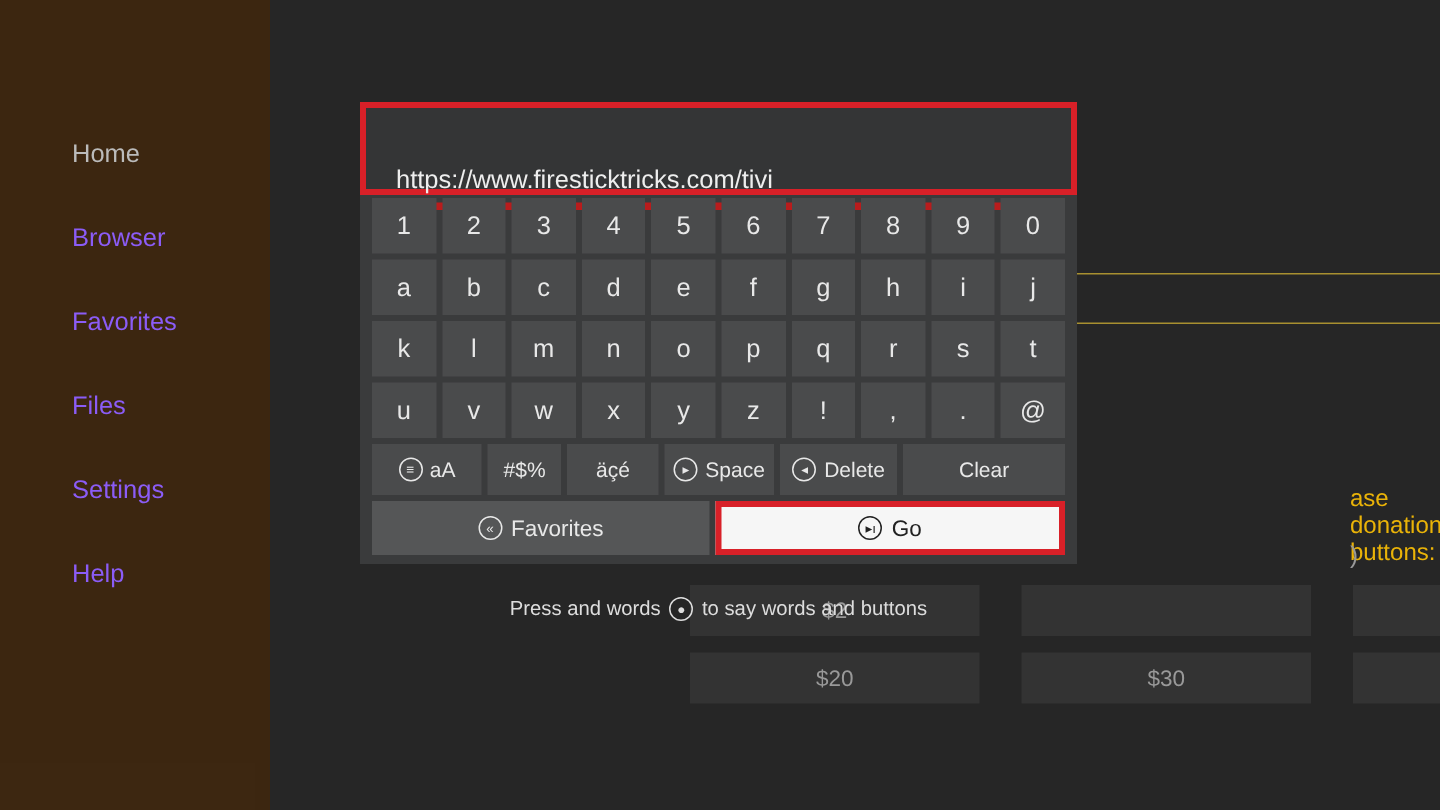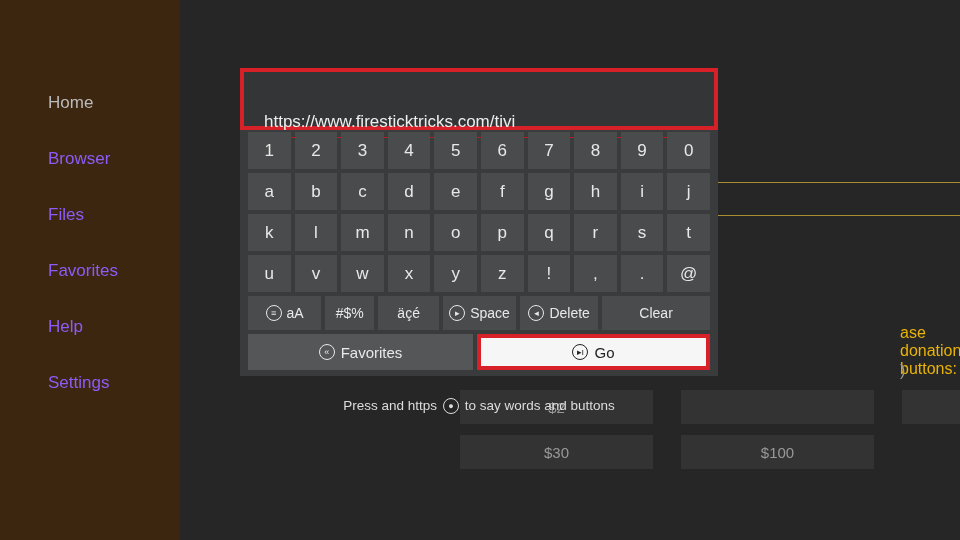--- a/index.html
+++ b/index.html
@@ -12,21 +12,21 @@
   .content-bg { position: absolute; left: 180px; top: 0; width: 780px; height: 540px; background: #262626; }
   .yellow-box { position: absolute; left: 246px; top: 182px; width: 644px; height: 34px; border: 1px solid #a89030; }
   .donation-text { position: absolute; left: 720px; top: 324px; color: #eab308; font-size: 16px; }
   .donation-text2 { position: absolute; left: 720px; top: 362px; color: #999; font-size: 16px; }
   .donate-row { position: absolute; display: flex; gap: 28px; }
   .donate-btn { width: 193px; height: 34px; background: #333; color: #999; font-size: 15px; display: flex; align-items: center; justify-content: center; }
   
   .overlay { position: absolute; left: 240px; top: 68px; width: 478px; }
   
   .url-box { height: 62px; border: 4px solid #d82028; background: #343536; display: flex; align-items: center; padding: 0 18px; }
-  .url-input { flex: 1; background: transparent; border: none; border-bottom: 1px solid #b91c1c; color: #eee; font-size: 17px; padding: 5px 2px; outline: none; margin-top: 46px; }
+  .url-input { flex: 1; background: transparent; border: none; border-bottom: 5px solid #b91c1c; color: #eee; font-size: 17px; padding: 5px 2px; outline: none; margin-top: 46px; }
   
   .keyboard { background: #3a3b3c; padding: 2px 4px 6px 4px; }
   .key-row { display: flex; gap: 4px; margin-bottom: 4px; padding: 0 4px; }
   .key { flex: 1; height: 37px; background: #4a4b4c; color: #e8e8e8; font-size: 17px; display: flex; align-items: center; justify-content: center; cursor: pointer; }
   .special-row { display: flex; gap: 4px; padding: 0 4px; margin-bottom: 4px; }
   .skey { height: 34px; background: #4a4b4c; color: #e8e8e8; font-size: 14px; display: flex; align-items: center; justify-content: center; cursor: pointer; }
   .aA { width: 76px; gap: 5px; }
   .hashsym { width: 51px; }
   .accent { width: 63px; }
   .space { width: 76px; gap: 5px; }
@@ -41,36 +41,37 @@
   .hint-icon { display: inline-flex; vertical-align: middle; margin: 0 2px; }
   
   .circ-icon { width: 16px; height: 16px; border: 1.5px solid currentColor; border-radius: 50%; display: inline-flex; align-items: center; justify-content: center; font-size: 9px; }
 </style>
 </head>
 <body>
 
 <div class="sidebar">
   <div class="sidebar-item active">Home</div>
   <div class="sidebar-item">Browser</div>
+  <div class="sidebar-item">Favorites</div>
   <div class="sidebar-item">Files</div>
-  <div class="sidebar-item">Favorites</div>
+  <div class="sidebar-item">Settings</div>
   <div class="sidebar-item">Help</div>
-  <div class="sidebar-item">Settings</div>
 </div>
 
 <div class="content-bg">
   <div class="yellow-box"></div>
   <div class="donation-text">ase donation buttons:</div>
   <div class="donation-text2">)</div>
   <div class="donate-row" style="left:280px; top:390px;">
     <div class="donate-btn">$2</div>
     <div class="donate-btn"></div>
     <div class="donate-btn">$10</div>
   </div>
   <div class="donate-row" style="left:280px; top:435px;">
+    <div class="donate-btn">$20</div>
     <div class="donate-btn">$30</div>
     <div class="donate-btn">$100</div>
   </div>
 </div>
 
 <div class="overlay">
   <div class="url-box">
     <input class="url-input" value="https://www.firesticktricks.com/tivi" style="">
   </div>
 
@@ -146,19 +147,19 @@
           <span>Favorites</span>
         </div>
       <div class="go-btn">
           <span class="circ-icon">▸ı</span>
           <span>Go</span>
         </div>
     </div>
   </div>
 
   <div class="hint">
-    <span>Press and https</span>
+    <span>Press and words</span>
     <span class="hint-icon">
         <span class="circ-icon">●</span>
       </span>
     <span>to say words and buttons</span>
   </div>
 </div>
 
 </body></html>

